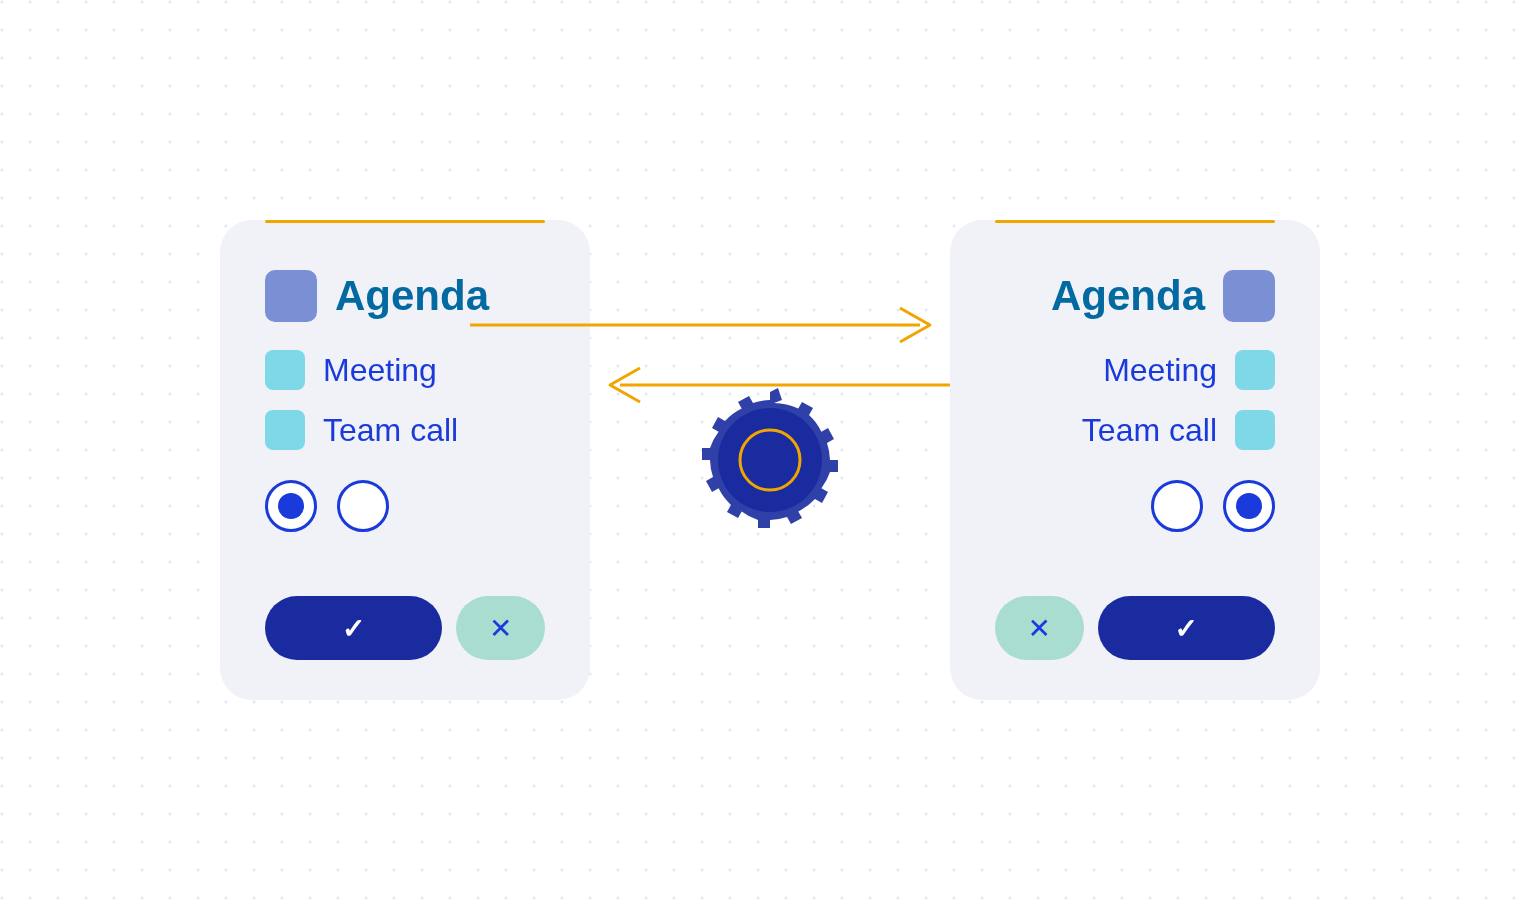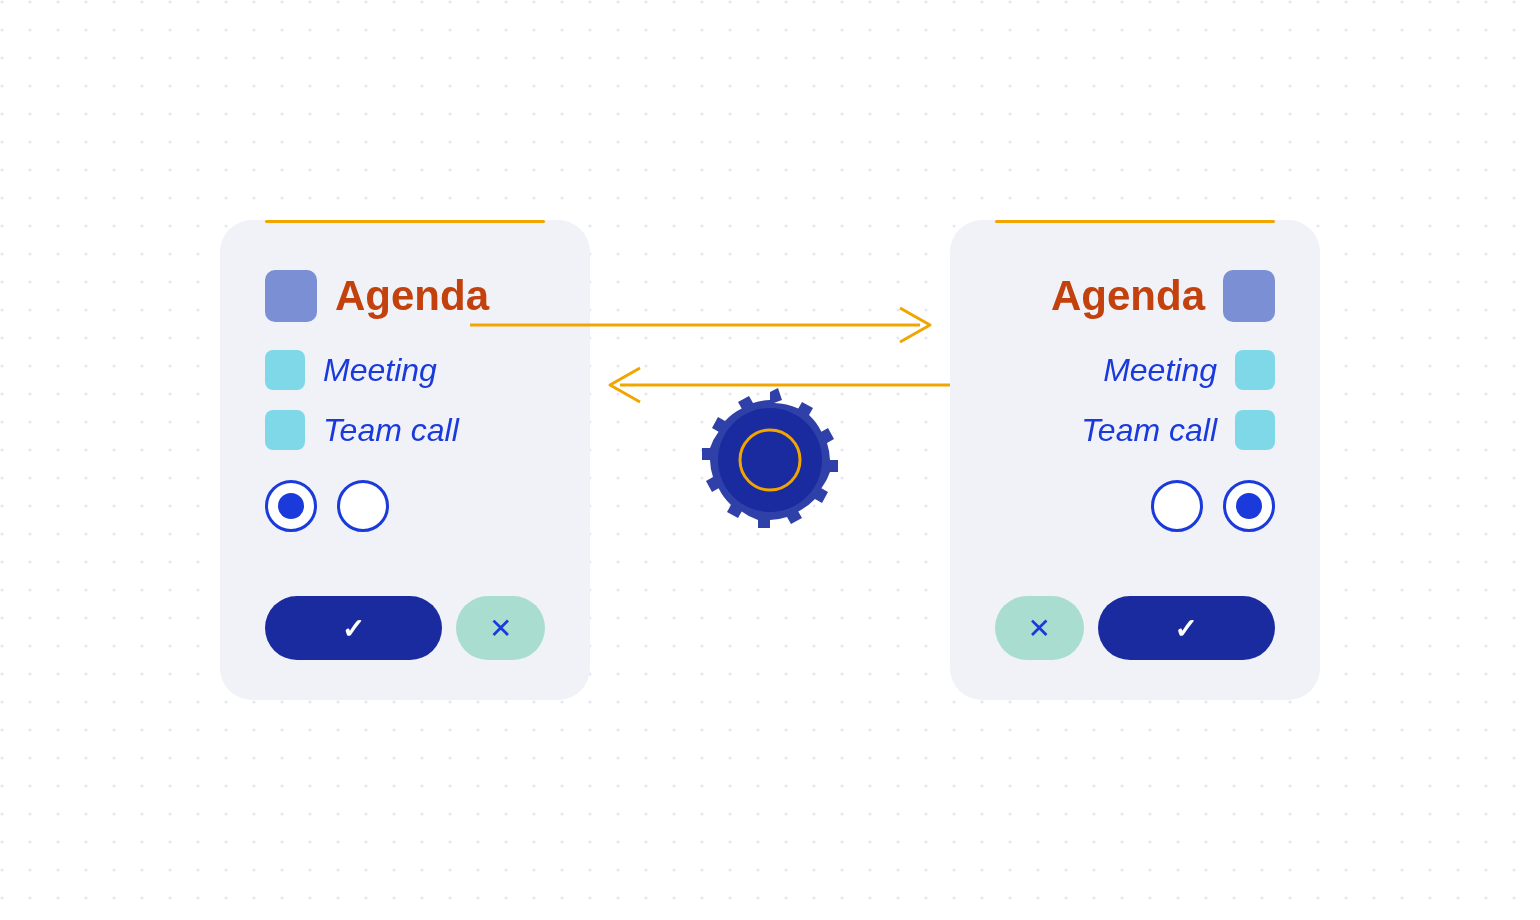--- a/index.html
+++ b/index.html
@@ -64,21 +64,21 @@
       width: 52px;
       height: 52px;
       background: #7b8fd4;
       border-radius: 10px;
       flex-shrink: 0;
     }
 
     .card-title {
       font-size: 42px;
       font-weight: 700;
-      color: #c2410c;
+      color: #0369a1;
     }
 
     .card-item-row {
       display: flex;
       align-items: center;
       gap: 18px;
       margin-bottom: 20px;
     }
 
     .card-item-row.right {
@@ -90,21 +90,20 @@
       height: 40px;
       background: #7fd8e8;
       border-radius: 8px;
       flex-shrink: 0;
     }
 
     .card-item-label {
       font-size: 32px;
       font-weight: 500;
       color: #1a3adb;
-      font-style: italic;
     }
 
     .card-radios {
       display: flex;
       align-items: center;
       gap: 20px;
       margin-top: 10px;
       margin-bottom: 36px;
     }
 

